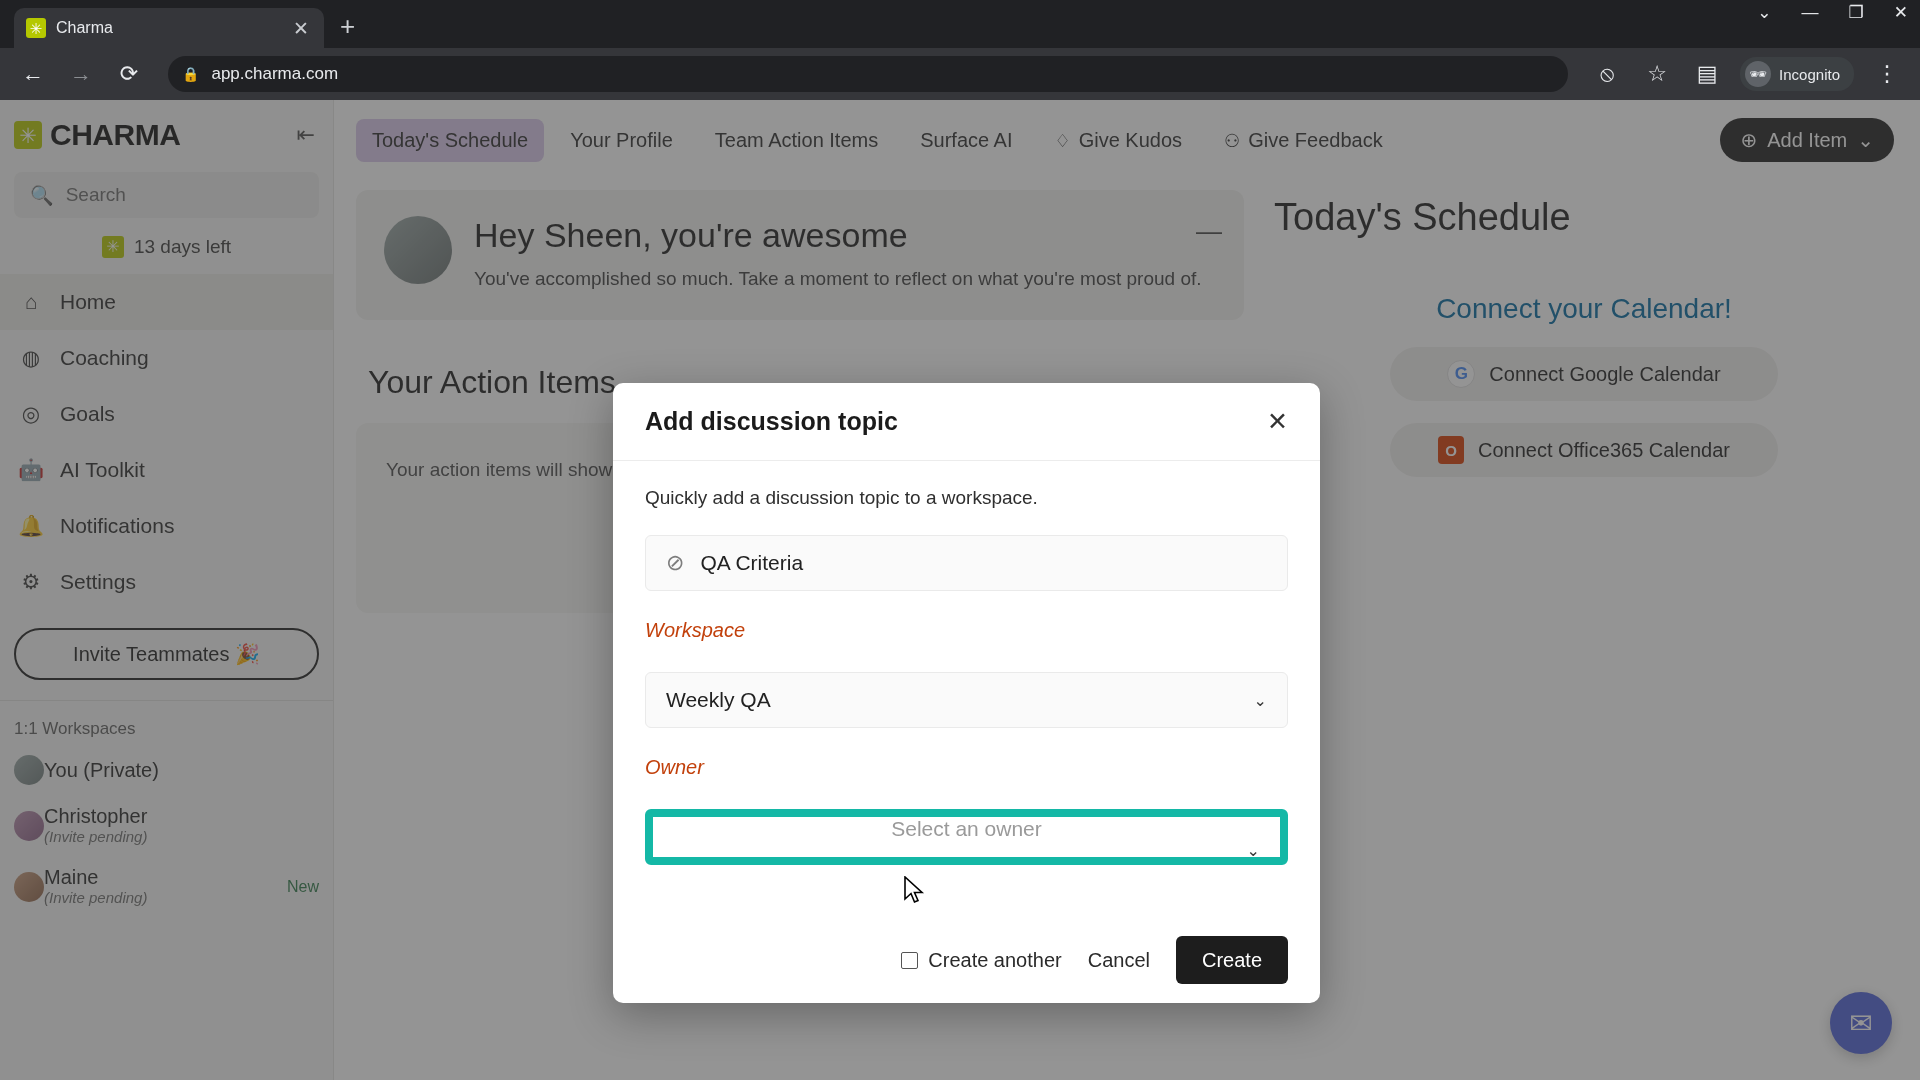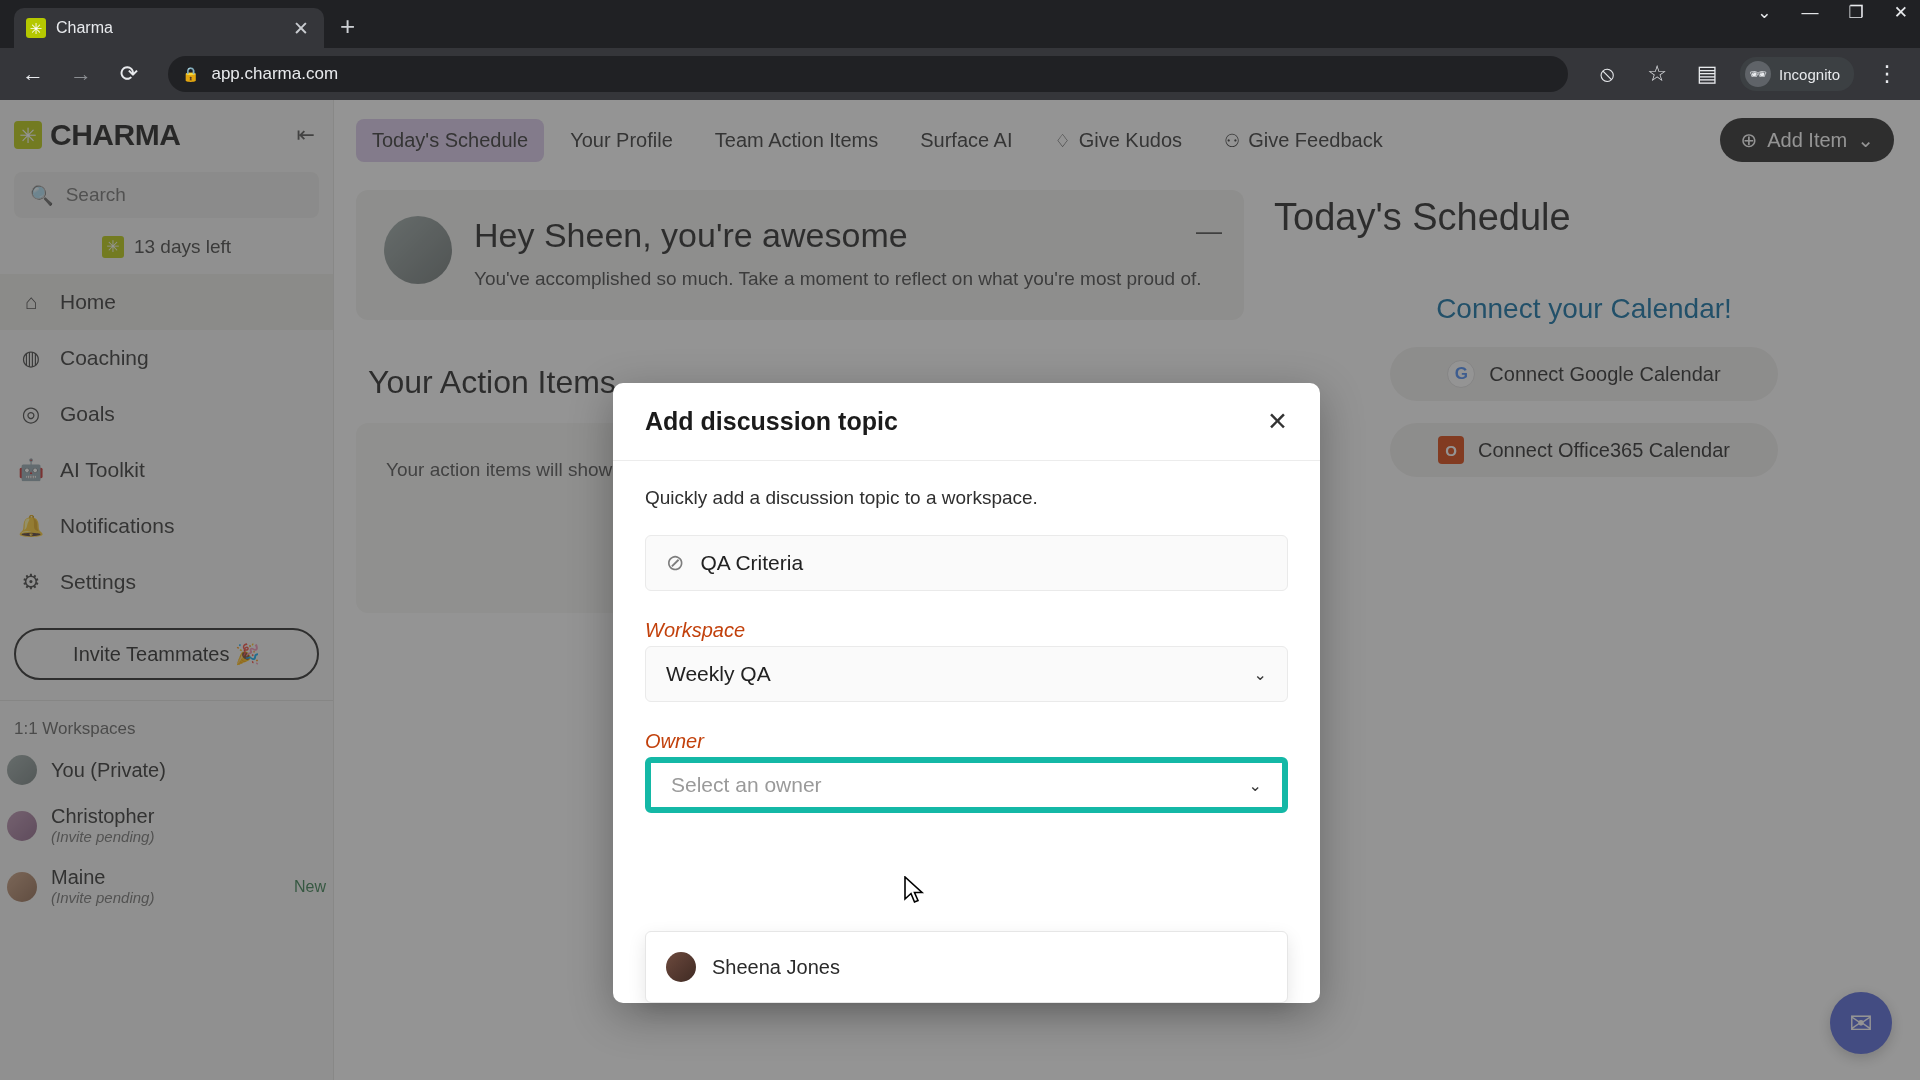--- a/index.html
+++ b/index.html
@@ -86,21 +86,21 @@
   .nav-ic { width: 26px; font-size: 21px; text-align: center; color: #3a3a3a; }
 
   .invite-btn {
     margin: 18px 14px 0 14px; height: 52px; border: 2px solid #1d1d1d; border-radius: 26px;
     display: flex; align-items: center; justify-content: center; gap: 8px;
     font-size: 20px; color: #1d1d1d; cursor: pointer; background: transparent;
   }
 
   .side-div { height: 1px; background: #e1e1de; margin: 20px 0 0 0; }
   .ws-header { font-size: 17px; color: #5d5d5d; padding: 18px 0 6px 14px; }
-  .ws-item { display: flex; align-items: center; gap: 14px; padding: 10px 7px; cursor: pointer; }
+  .ws-item { display: flex; align-items: center; padding: 10px 14px; cursor: pointer; }
   .ws-av { width: 30px; height: 30px; border-radius: 50%; flex-shrink: 0;
     background: linear-gradient(135deg,#9aa7a5,#6f7b7a); }
   .ws-av.b { background: linear-gradient(135deg,#b98fae,#8a5f84); }
   .ws-av.c { background: linear-gradient(135deg,#c79a7a,#8d6247); }
   .ws-name { font-size: 20px; color: #262626; line-height: 1.15; }
   .ws-sub { font-size: 15px; color: #6d6d6d; font-style: italic; }
   .ws-new { margin-left: auto; color: #2f7a4a; font-size: 16px; }
 
   
   .main { flex: 1; position: relative; background: #fff; overflow: hidden; }
@@ -154,24 +154,24 @@
 
   .topic-field {
     margin-top: 26px; height: 56px; background: #fafafa; border: 1px solid #eaeaea; border-radius: 6px;
     display: flex; align-items: center; gap: 16px; padding: 0 20px;
   }
   .check-ic { font-size: 22px; color: #7d7d7d; }
   .topic-val { font-size: 21px; color: #222; }
 
   .field-label { font-size: 20px; color: #c2410c; margin-top: 28px; font-style: italic; }
   .select-box {
-    margin-top: 4px; height: 56px; background: #fafafa; border: 1px solid #eaeaea; border-radius: 6px;
+    margin-top: 30px; height: 56px; background: #fafafa; border: 1px solid #eaeaea; border-radius: 6px;
     display: flex; align-items: center; padding: 0 20px; cursor: pointer;
   }
-  .select-box.focused { border: 6px solid #14b8a6; background: #fff; }
+  .select-box.focused { border: 8px solid #14b8a6; background: #fff; flex-direction: column; }
   .select-val { font-size: 21px; color: #222; }
   .select-ph { font-size: 21px; color: #9a9a9a; }
   .chev { margin-left: auto; font-size: 16px; color: #3a3a3a; }
 
   .dropdown {
     position: absolute; left: 32px; right: 32px; top: 470px;
     background: #fff; border: 1px solid #e6e6e6; border-radius: 6px;
     box-shadow: 0 6px 18px rgba(0,0,0,.10); padding: 10px 0; z-index: 5;
   }
   .dd-item { display: flex; align-items: center; gap: 16px; padding: 10px 20px; cursor: pointer; }
@@ -394,26 +394,20 @@
           <span class="select-val">Weekly QA</span>
           <span class="chev">⌄</span>
         </div>
 
         <div class="field-label">Owner</div>
         <div class="select-box focused">
           <span class="select-ph">Select an owner</span>
           <span class="chev">⌄</span>
         </div>
 
-        <div class="dropdown">
-          <div class="dd-item">
-            <span class="dd-av"></span>
-            <span class="dd-name">Sheena Jones</span>
-          </div>
-        </div>
       </div>
 
       <div class="modal-foot">
         <div class="chk-wrap">
           <span class="chk"></span>
           <span class="chk-label">Create another</span>
         </div>
         <button class="btn-cancel">Cancel</button>
         <button class="btn-create">Create</button>
       </div>

